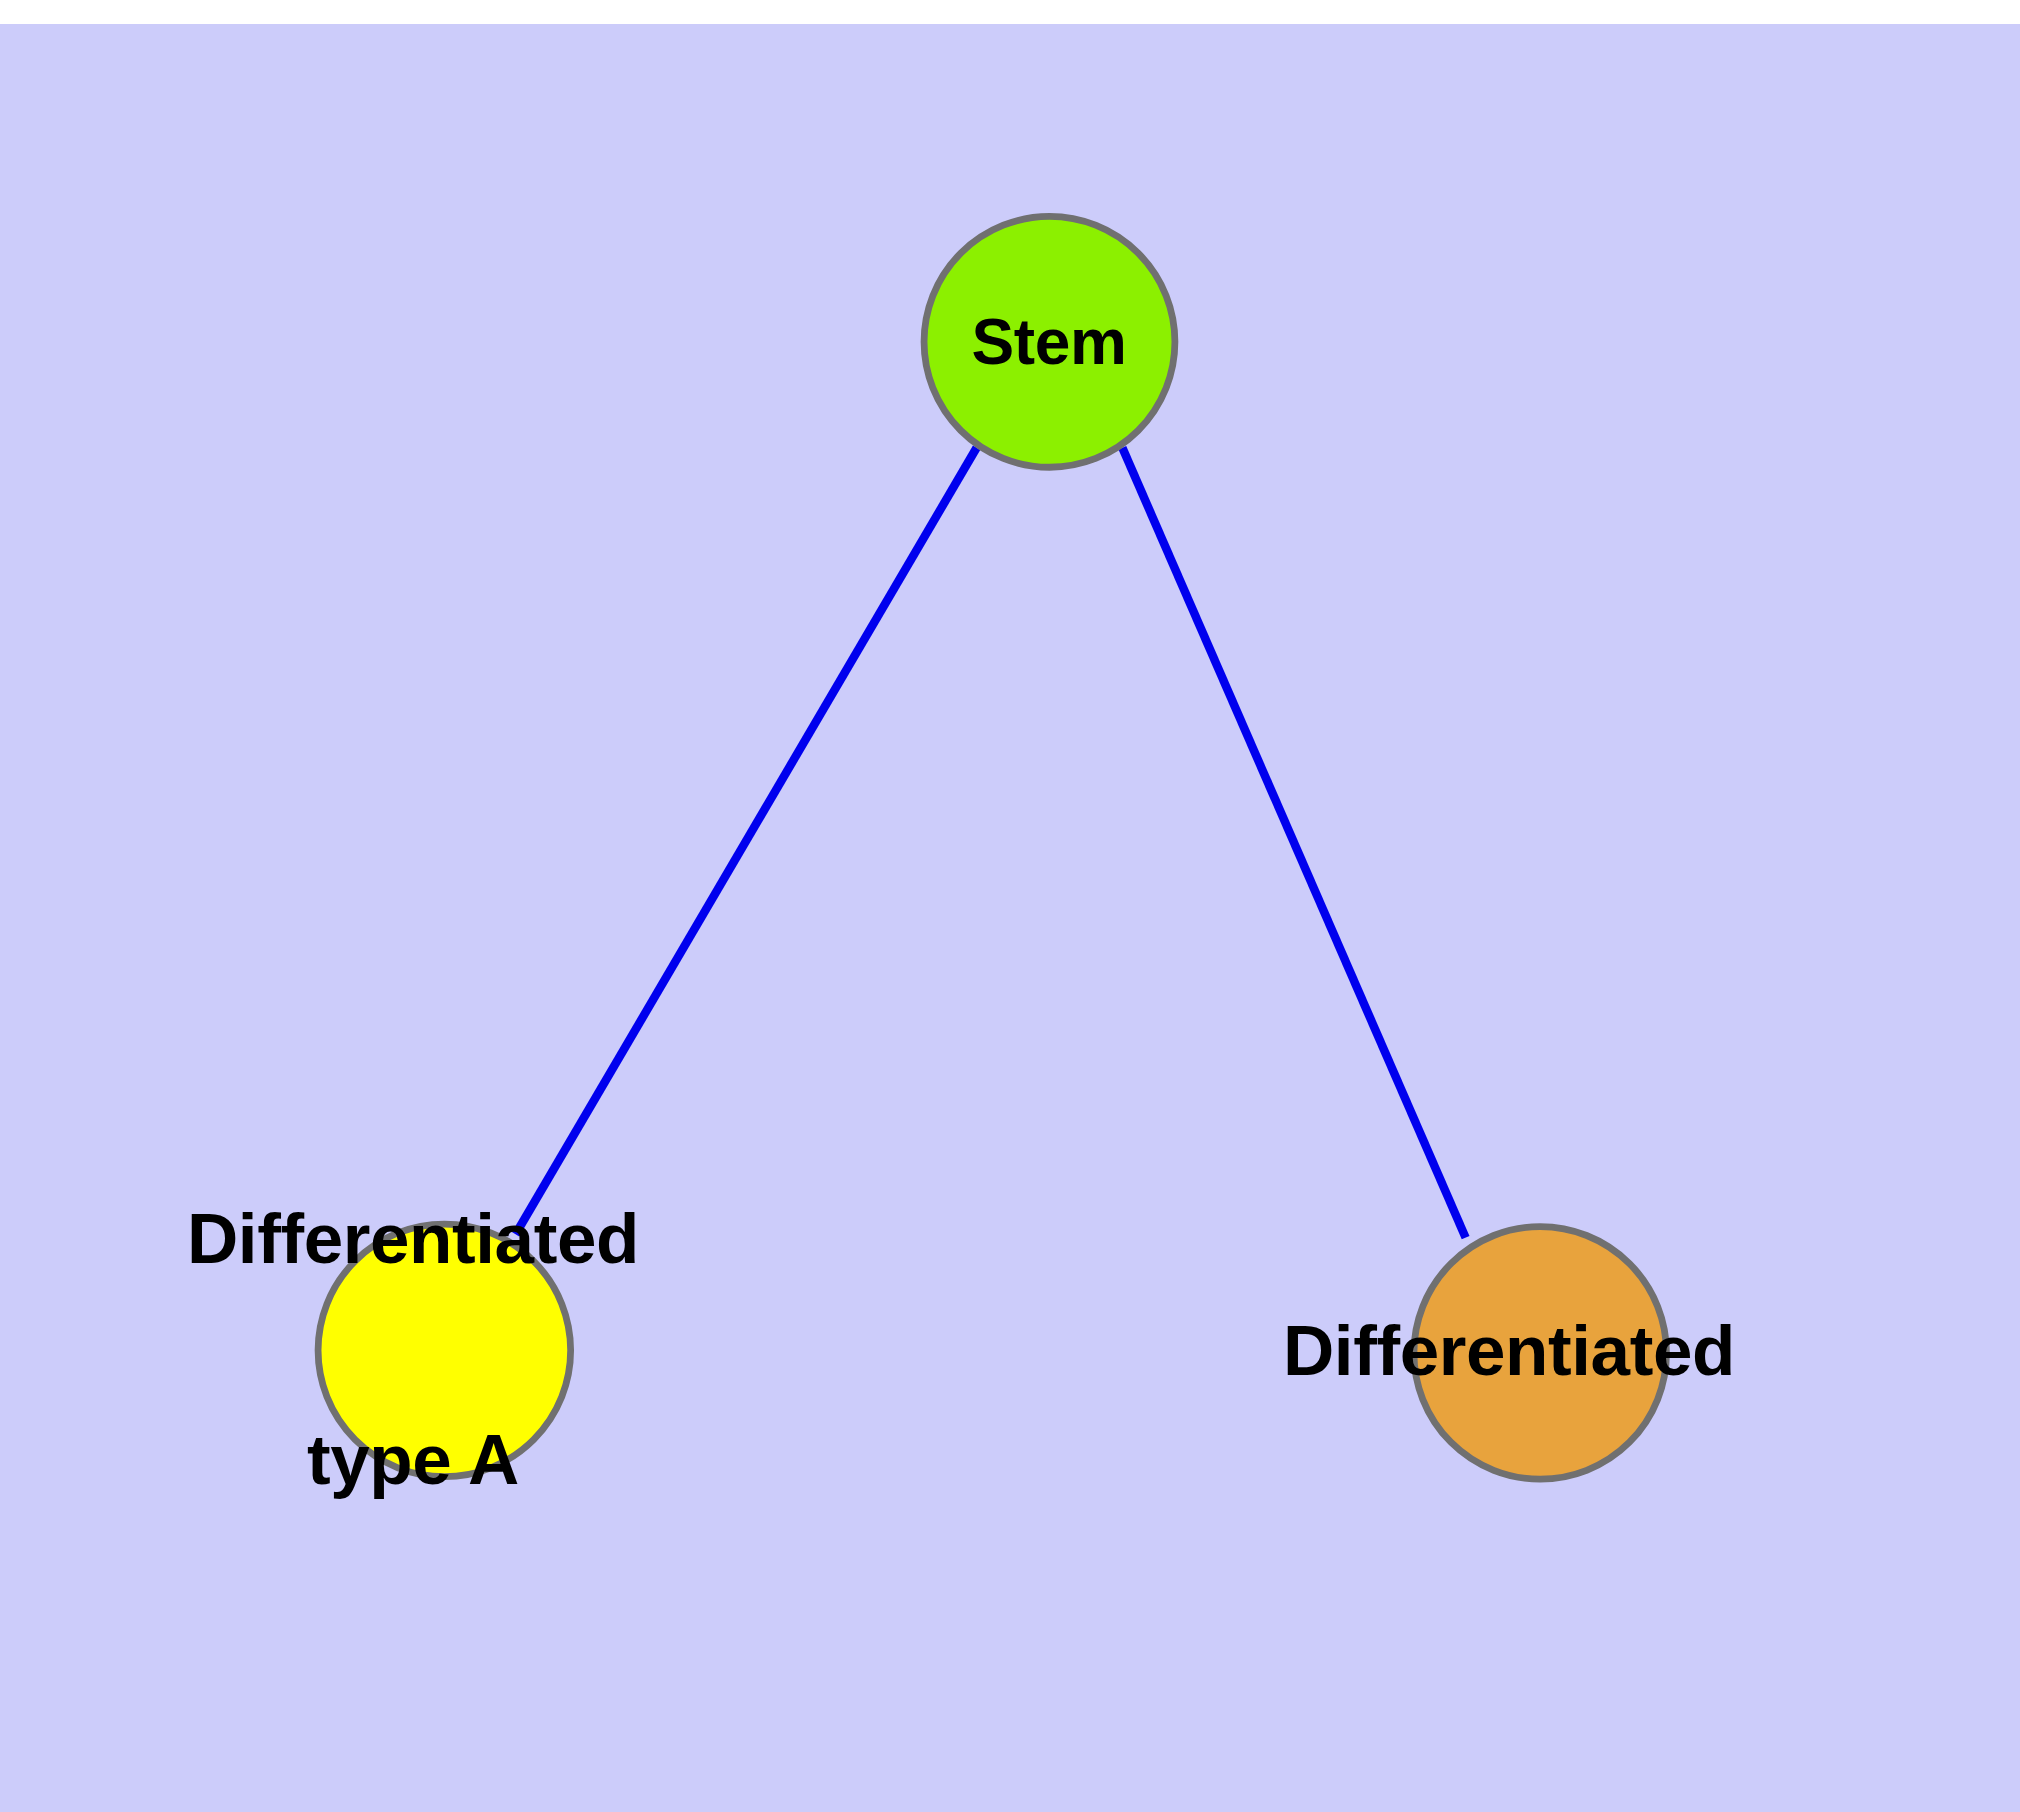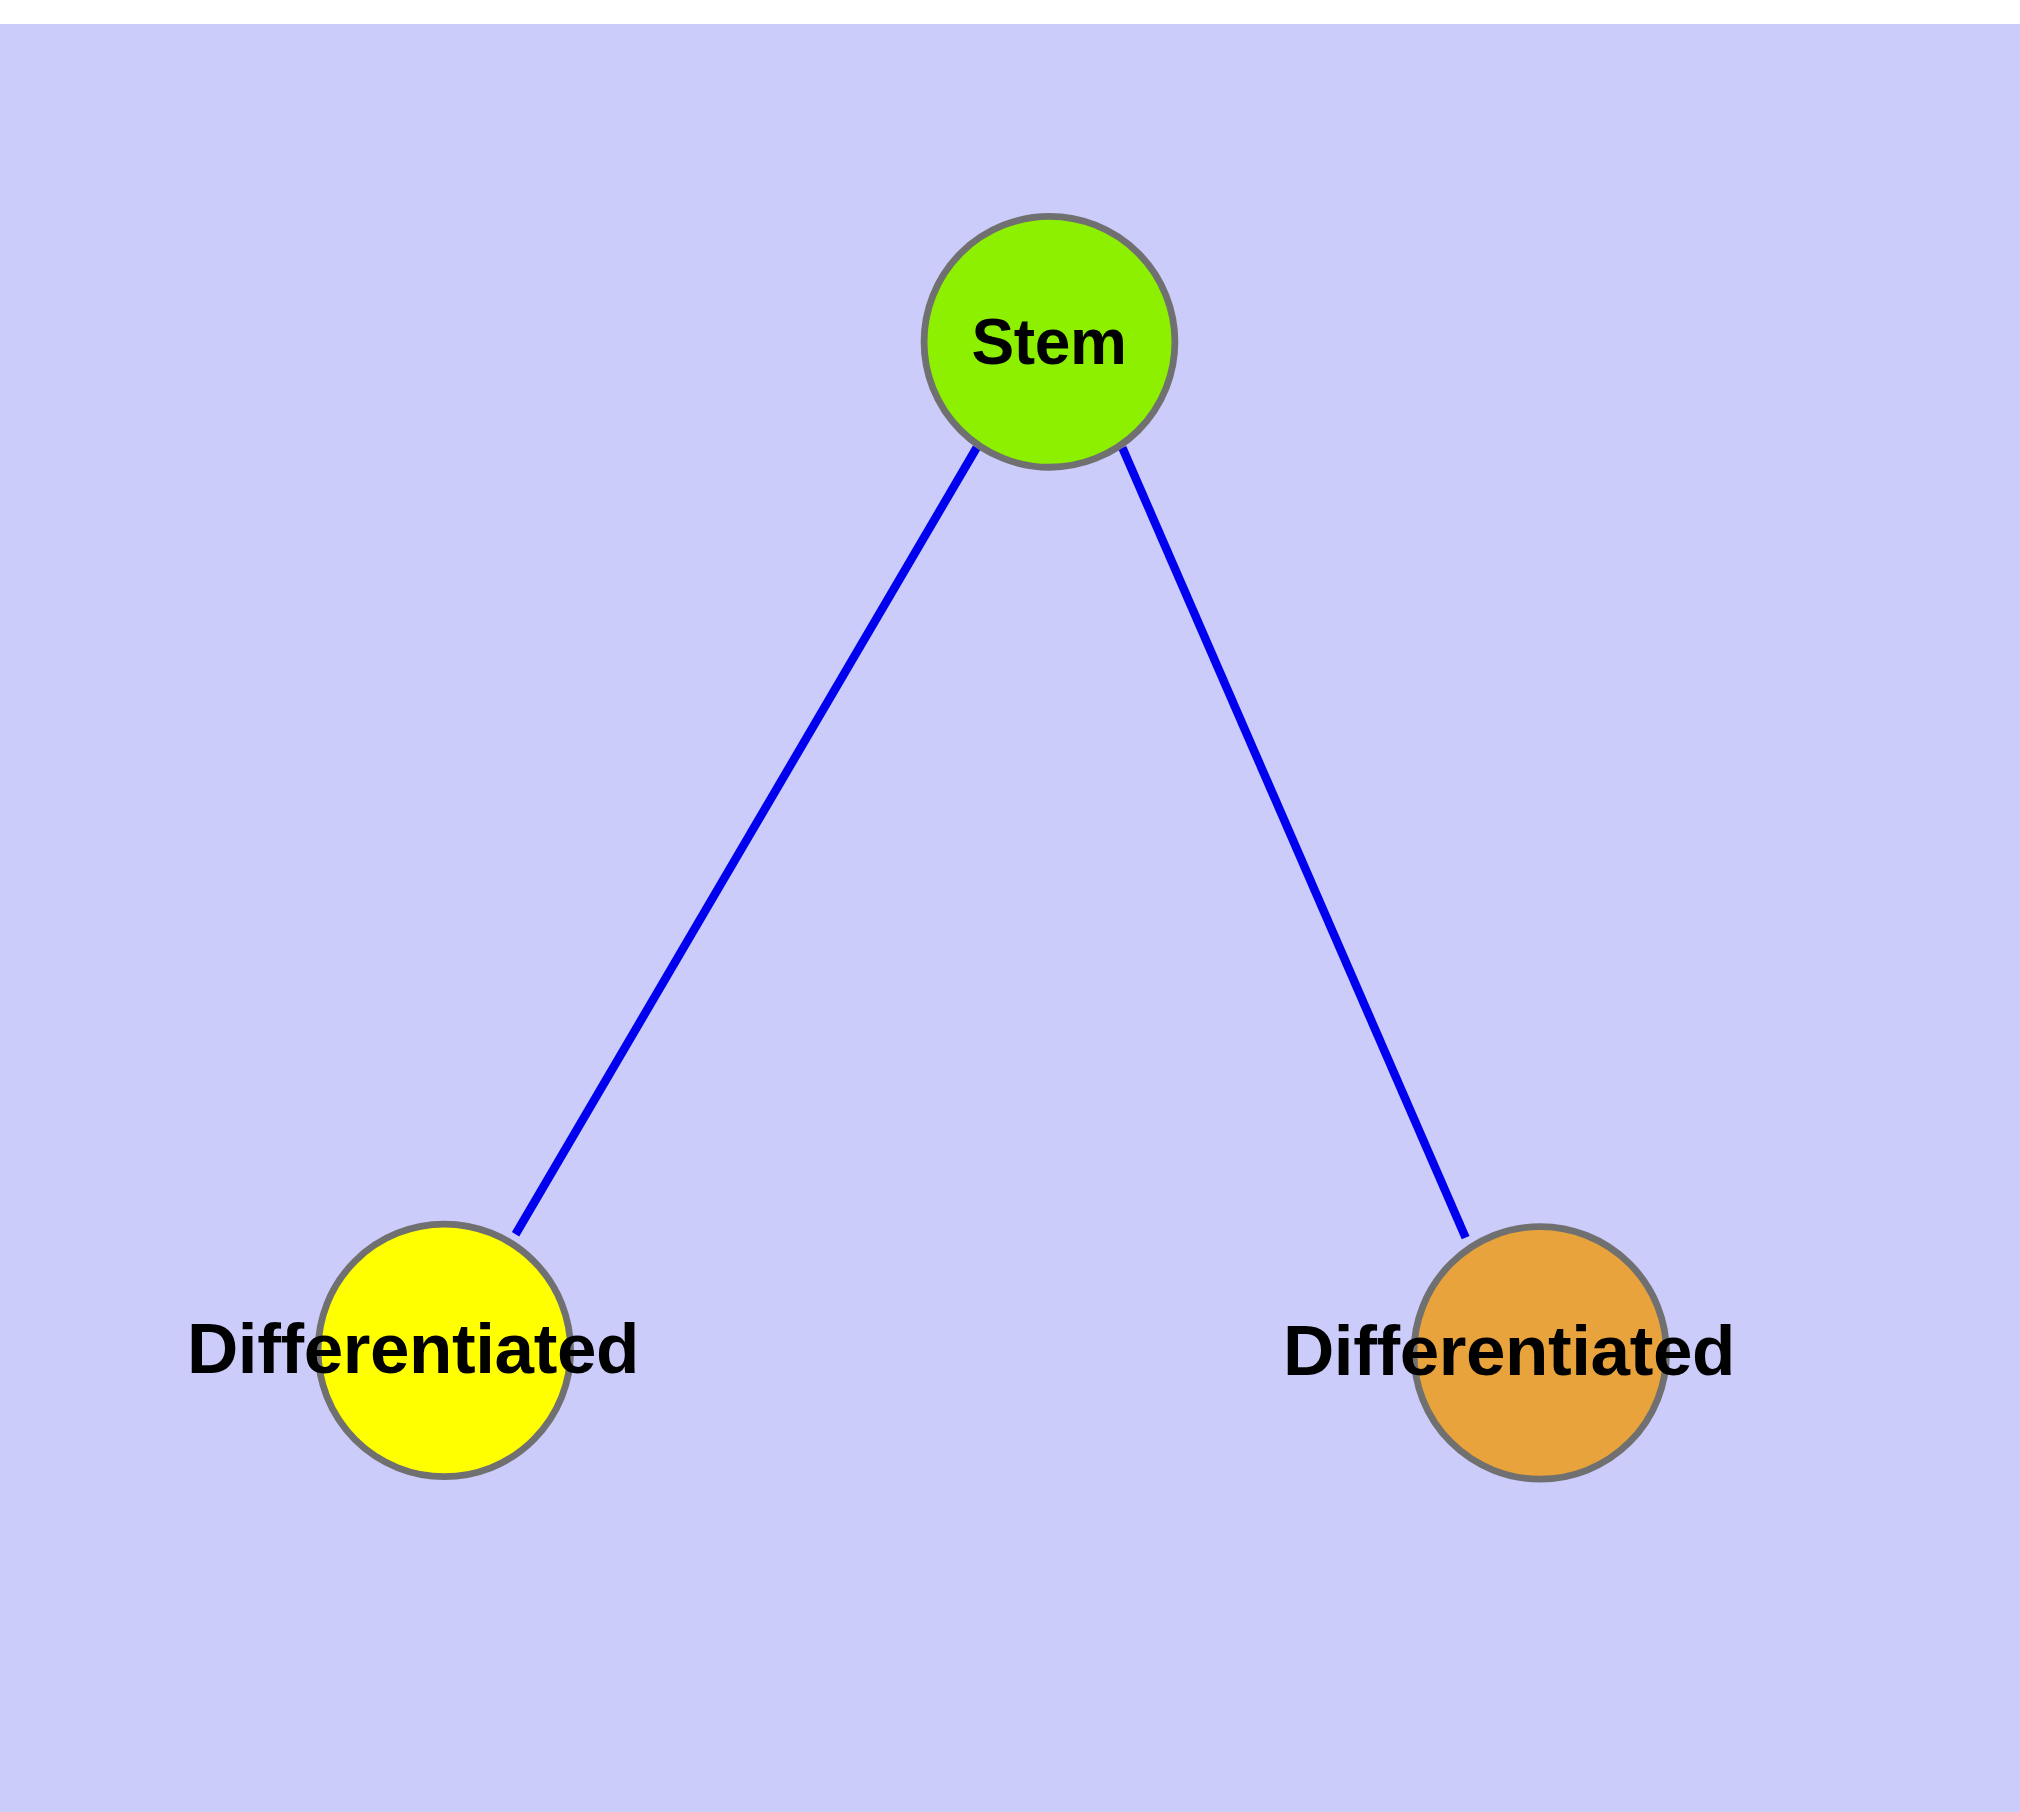--- a/index.html
+++ b/index.html
@@ -77,20 +77,21 @@
       <circle cx="1817" cy="1568" r="149" fill="#e8a33d" stroke="#707070" stroke-width="8"></circle>
     </g>
   </svg>
 
   <div class="node-label" id="label-stem">
     <div>Stem</div>
   </div>
 
   <div class="node-label" id="label-diff-a">
     <div>Differentiated</div>
+    <div>type A</div>
   </div>
 
   <div class="node-label" id="label-diff-b">
     <div>Differentiated</div>
   </div>
 
 </div>
 
 
 </body></html>

